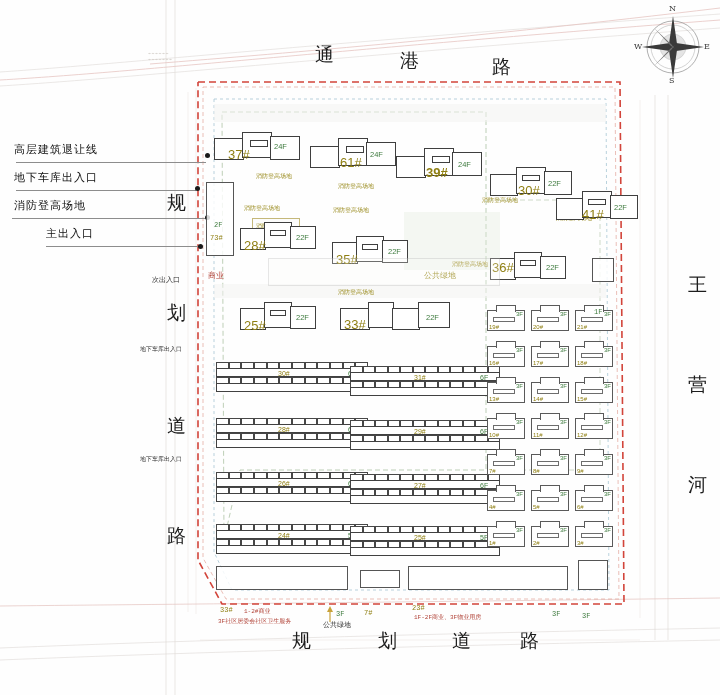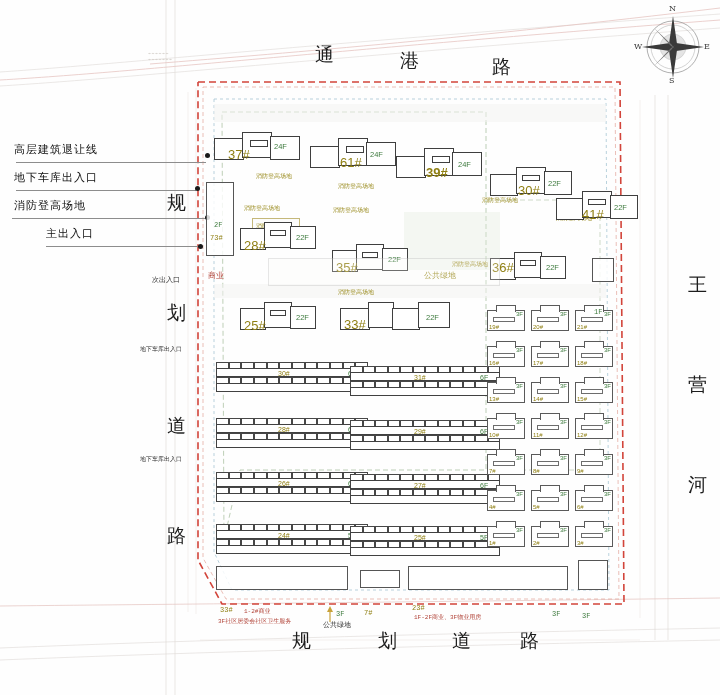--- a/index.html
+++ b/index.html
@@ -299,21 +299,21 @@
 
   <div class="hr tall" style="left:240px;top:222px;width:76px;height:30px;">
     <div class="blk" style="left:0;top:6px;width:26px;height:22px;"></div>
     <div class="blk" style="left:24px;top:0;width:28px;height:26px;"></div>
     <div class="blk" style="left:50px;top:4px;width:26px;height:23px;"></div>
     <div class="blk" style="left:30px;top:8px;width:16px;height:6px;"></div>
     <div class="lbl-n" style="left:4px;top:16px;">28#</div>
     <div class="lbl-f" style="left:56px;top:11px;">22F</div>
   </div>
 
-  <div class="hr tall" style="left:332px;top:244px;width:76px;height:30px;text-align:right;">
+  <div class="hr tall" style="left:332px;top:236px;width:76px;height:30px;text-align:right;">
     <div class="blk" style="left:0;top:6px;width:26px;height:22px;"></div>
     <div class="blk" style="left:24px;top:0;width:28px;height:26px;"></div>
     <div class="blk" style="left:50px;top:4px;width:26px;height:23px;"></div>
     <div class="blk" style="left:30px;top:8px;width:16px;height:6px;"></div>
     <div class="lbl-n" style="left:4px;top:16px;">35#</div>
     <div class="lbl-f" style="left:56px;top:11px;">22F</div>
   </div>
 
   <div class="hr tall" style="left:490px;top:252px;width:76px;height:30px;">
     <div class="blk" style="left:0;top:6px;width:26px;height:22px;"></div>

